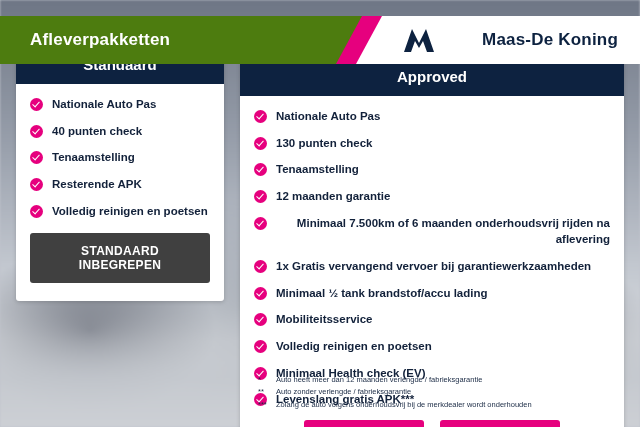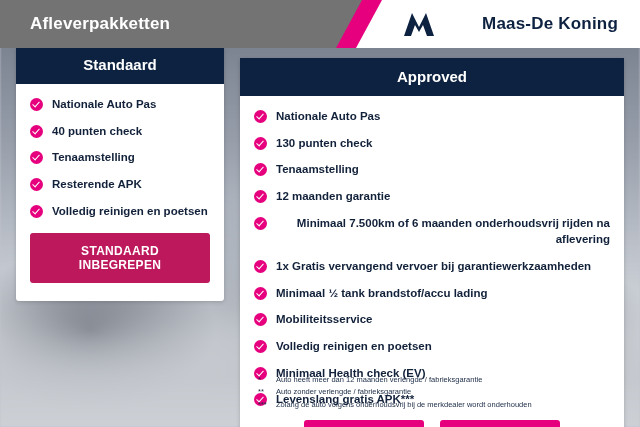--- a/index.html
+++ b/index.html
@@ -37,24 +37,24 @@
     content: "";
     position: absolute;
     left: 0; right: 0; bottom: 0;
     height: 120px;
     background: linear-gradient(180deg, rgba(180,184,190,0) 0%, rgba(196,200,206,0.85) 60%, rgba(205,208,213,0.95) 100%);
   }
 
   
   .header {
     position: absolute;
-    top: 0; left: 0;
+    top: 16px; left: 0;
     width: 640px;
     height: 48px;
-    background: #737373;
+    background: #4d7c0f;
     display: flex;
     align-items: center;
     z-index: 5;
   }
   .header-title {
     color: #ffffff;
     font-size: 17px;
     font-weight: bold;
     padding-left: 30px;
     letter-spacing: 0.2px;
@@ -162,21 +162,21 @@
     width: 3px;
     height: 6px;
     border: solid #ffffff;
     border-width: 0 1.6px 1.6px 0;
     transform: rotate(42deg);
   }
 
   .btn-std {
     display: block;
     margin: 14px 0 4px 0;
-    background: #be185d;
+    background: #404040;
     color: #ffffff;
     font-size: 12px;
     font-weight: bold;
     text-align: center;
     padding: 11px 14px;
     border: none;
     border-radius: 3px;
     width: 100%;
     letter-spacing: 0.3px;
     cursor: pointer;

